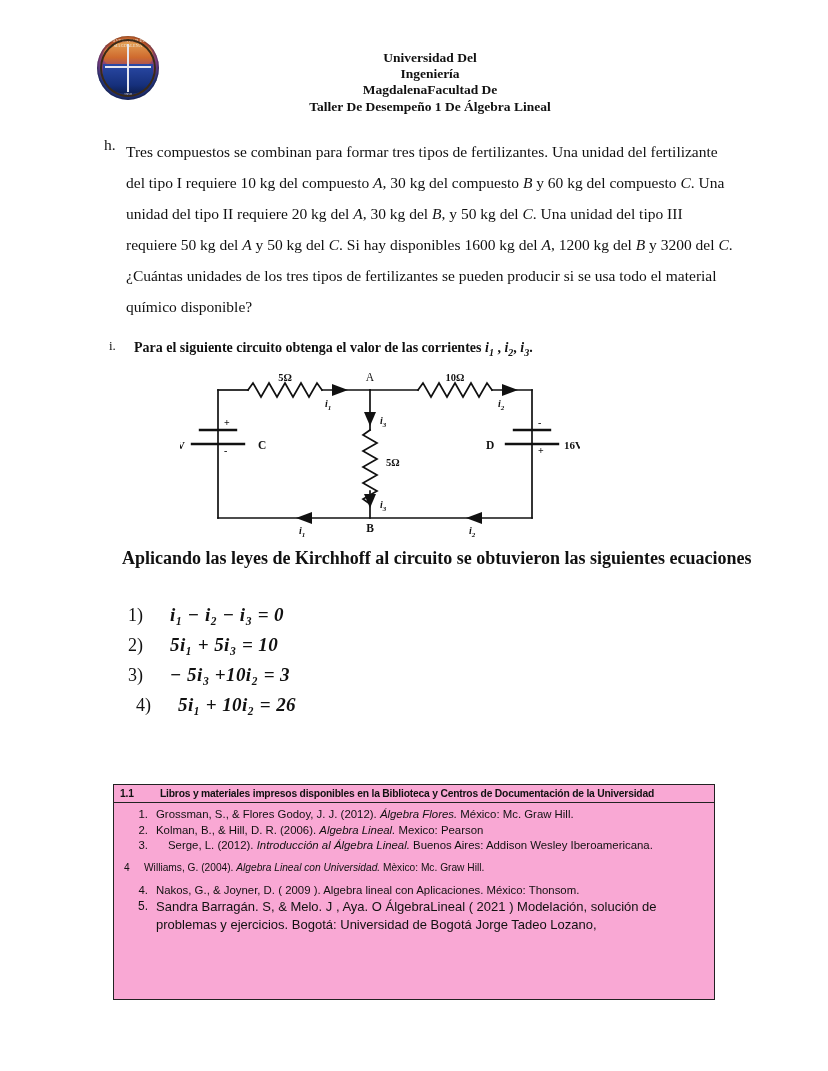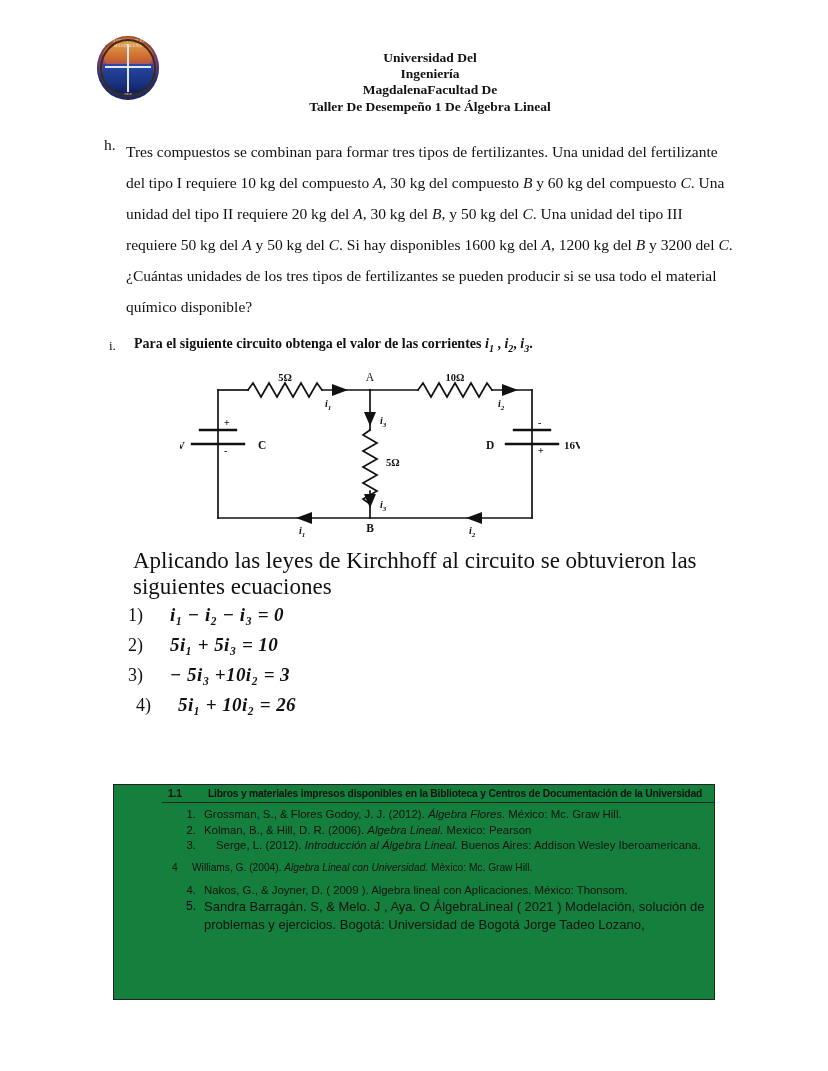--- a/index.html
+++ b/index.html
@@ -124,41 +124,42 @@
     width: 630px;
   }
   #problem-i .marker {
     position: absolute;
     left: 5px; top: 2px;
     font-size: 13px;
   }
   #problem-i .body {
     margin-left: 30px;
     font-size: 14px;
-    line-height: 16px;
+    line-height: 24px;
     font-weight: bold;
   }
   i.var { font-style: italic; }
   sub { font-size: .72em; }
 
   
   #circuit {
     position: absolute;
     left: 180px; top: 372px;
     width: 400px; height: 165px; text-align: right;
   }
   #circuit svg { display: block; }
 
   
   #kirchhoff-line {
     position: absolute;
-    left: 133px; top: 548px;
+    left: 122px; top: 548px;
     width: 640px;
-    font-size: 23px;
-    font-family: "Liberation Serif", serif;
+    font-size: 18px;
+    font-family: "Liberation Serif", serif;
+    font-weight: bold;
   }
 
   
   #equations {
     position: absolute;
     left: 128px; top: 604px;
     width: 320px;
     font-family: "Liberation Serif", serif;
   }
   .eq-row {
@@ -180,23 +181,22 @@
     white-space: pre;
   }
   #equations .eq-row:nth-child(4) .eq-num { padding-left: 8px; }
 
   
   #biblio {
     position: absolute;
     left: 113px; top: 784px;
     width: 602px;
     border: 1.3px solid #222;
-    background: #15803d;
+    background: #f9a8d4;
     box-sizing: border-box;
-    padding-left: 48px;
   }
   #biblio-header {
     display: flex;
     align-items: center;
     border-bottom: 1.3px solid #222;
     height: 17px;
     font-family: "Liberation Sans", sans-serif;
     font-weight: bold;
     font-size: 10.3px;
     letter-spacing: -0.2px;

